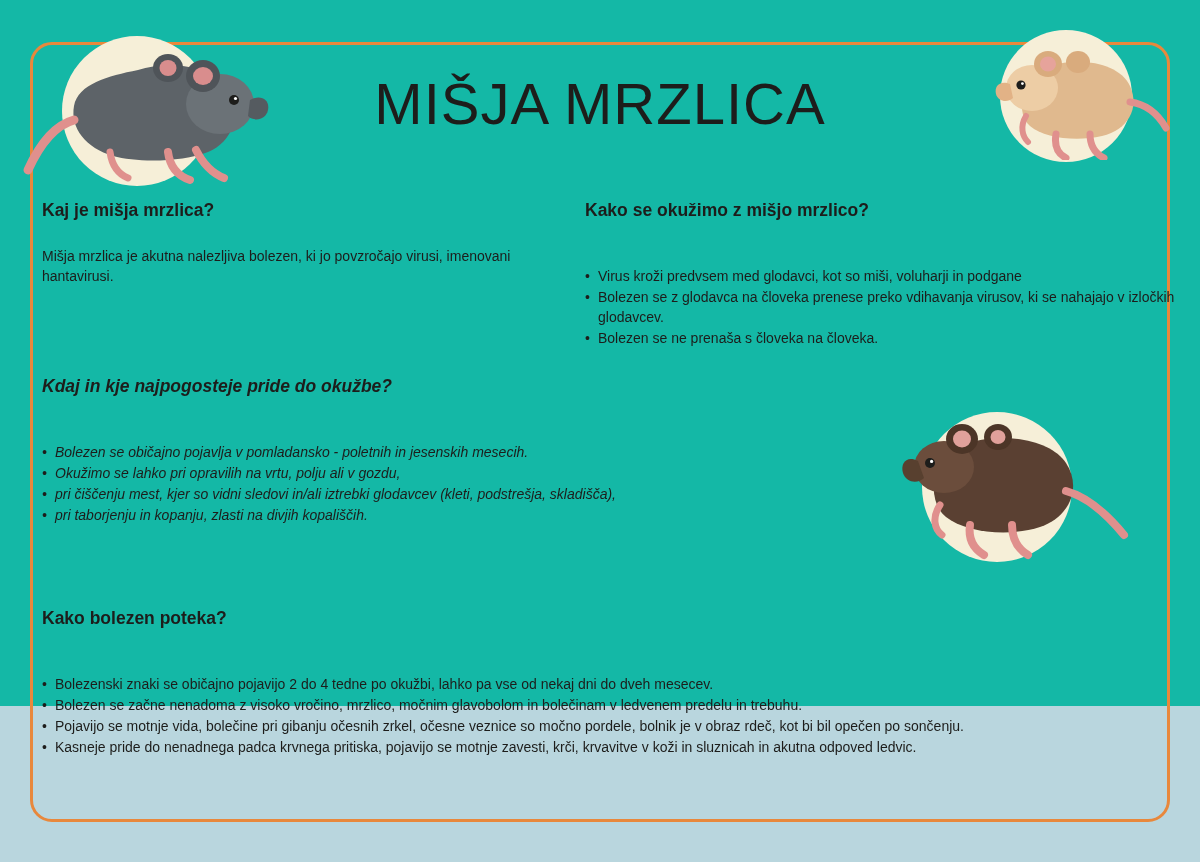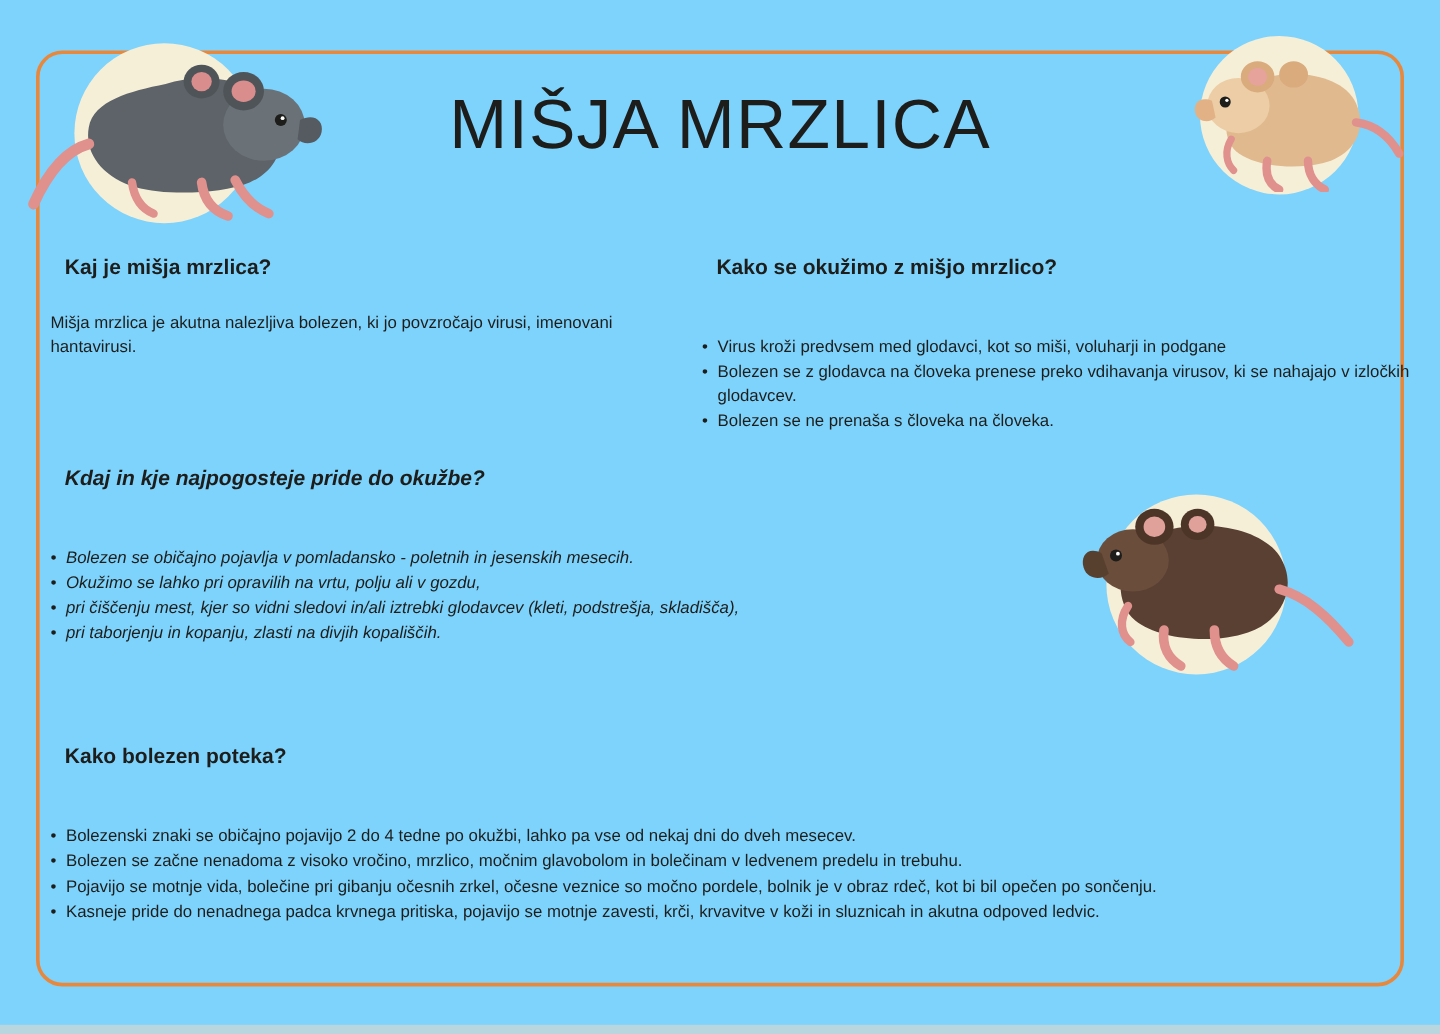--- a/index.html
+++ b/index.html
@@ -13,22 +13,22 @@
     background: #b9d6de;
     font-family: "Liberation Sans", sans-serif;
     overflow: hidden;
     position: relative;
   }
 
   #poster {
     position: absolute;
     left: 0; top: 0;
     width: 1200px;
-    height: 854px;
-    background: #7dd3fc;
+    height: 706px;
+    background: #14b8a6;
   }
 
   
   #frame {
     position: absolute;
     left: 30px;
     top: 42px;
     width: 1140px;
     height: 780px;
     border: 3px solid #e8883c;
@@ -62,21 +62,21 @@
 
   .mouse-art { position: absolute; }
   #mouse-left { left: 18px; top: 30px; width: 260px; height: 165px; }
   #mouse-right { left: 990px; top: 30px; width: 180px; height: 130px; }
   #mouse-mid { left: 900px; top: 405px; width: 230px; height: 160px; }
 
   
   .content { position: absolute; left: 0; top: 0; width: 1200px; height: 862px; }
 
   h2.section-heading {
-    margin: 12px;
+    margin: 0;
     font-size: 17.5px;
     font-weight: bold;
     color: #1d1d1b;
     line-height: 1.2;
   }
 
   p.body-text, ul.bullets {
     margin: 0;
     font-size: 14px;
     color: #1d1d1b;

